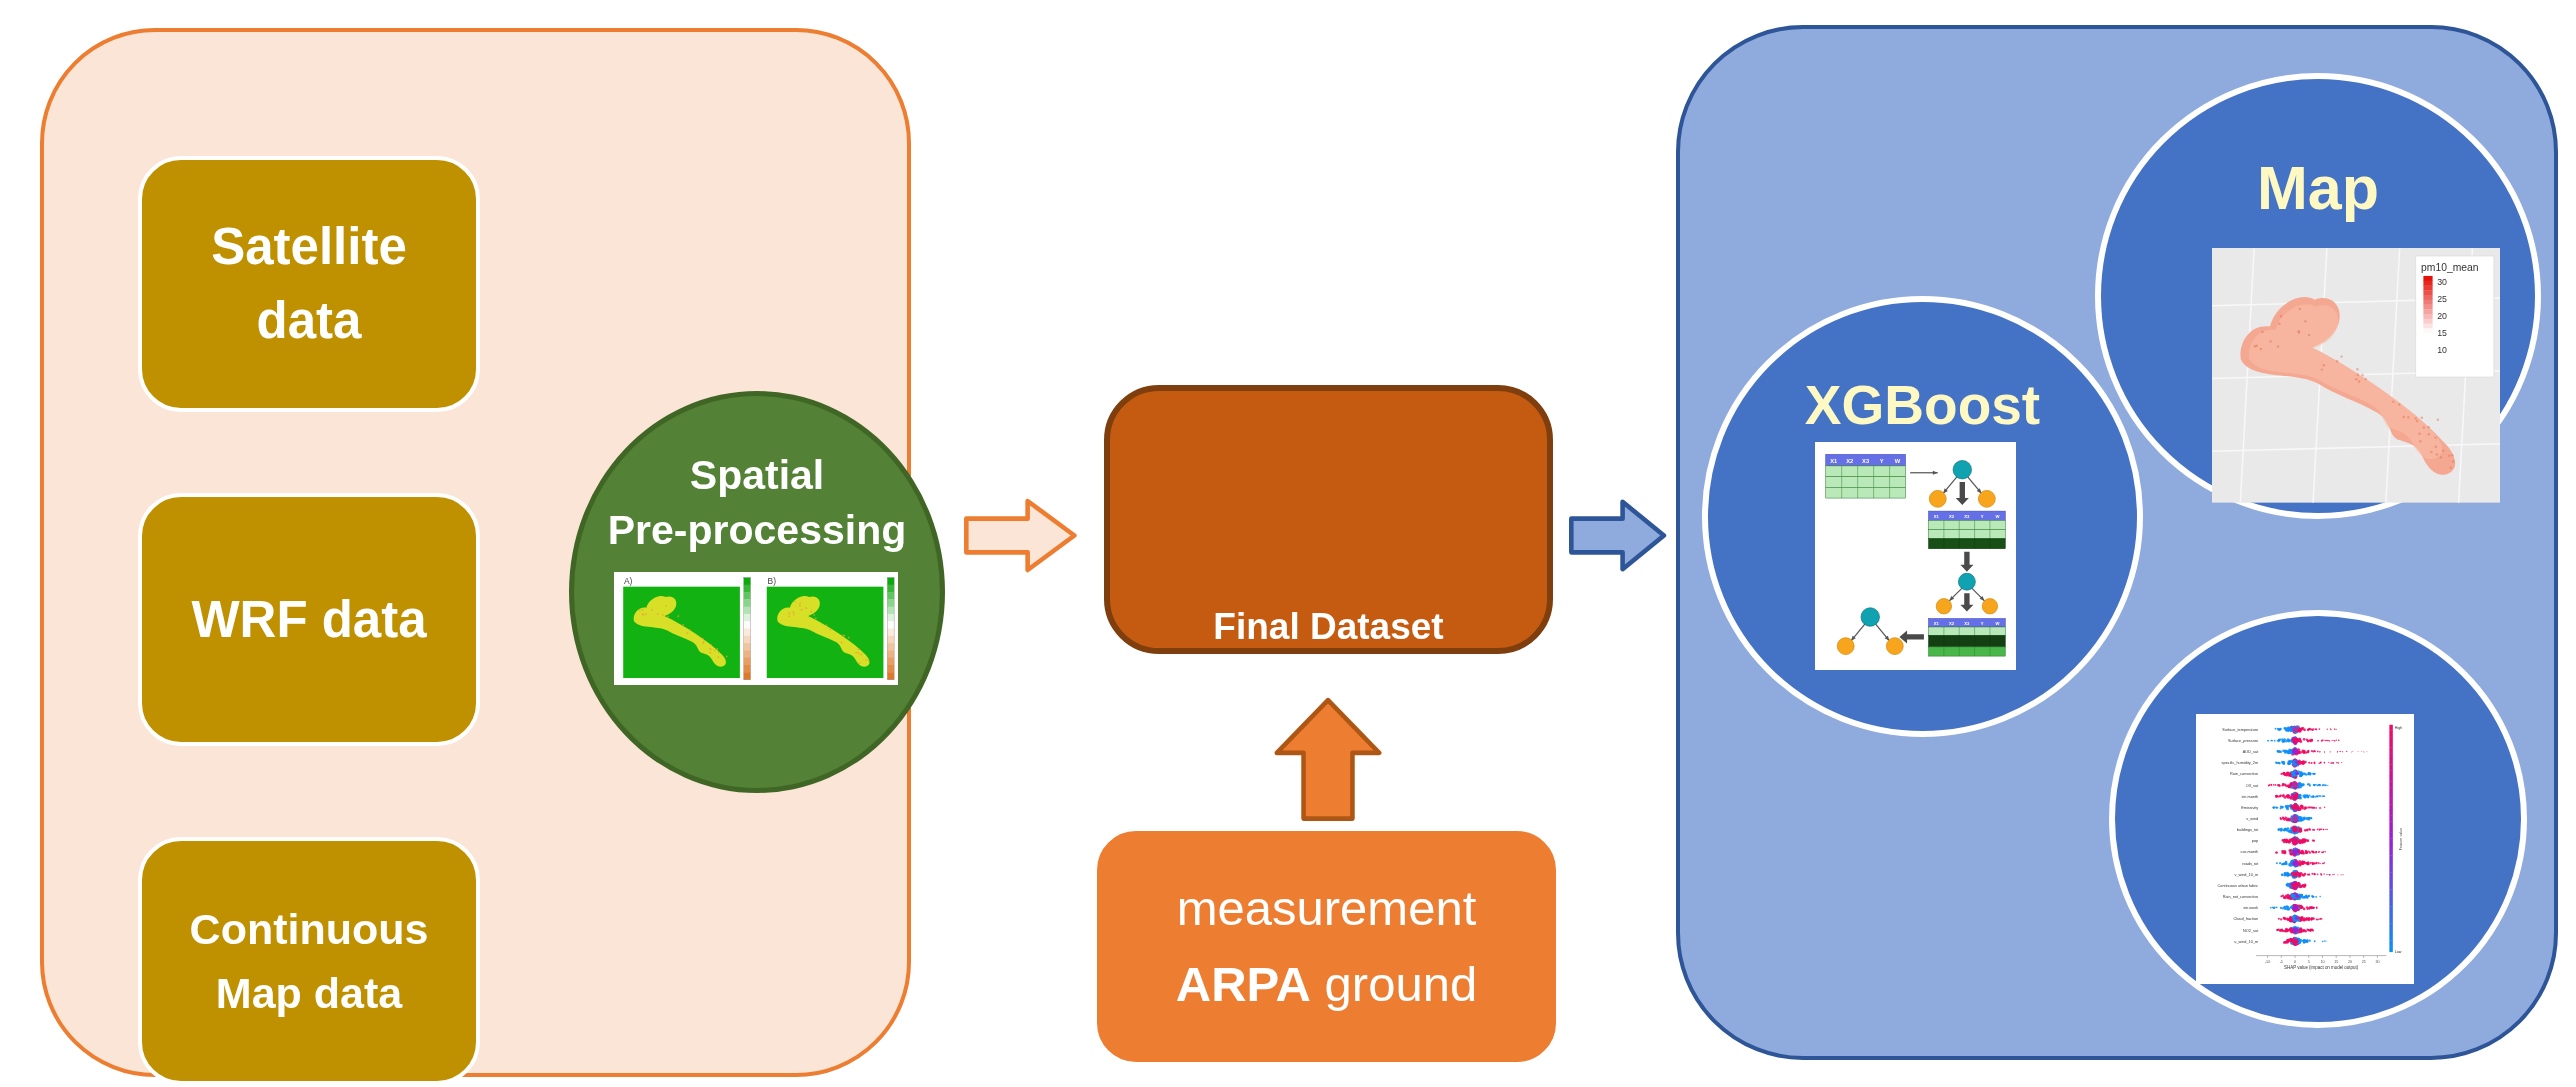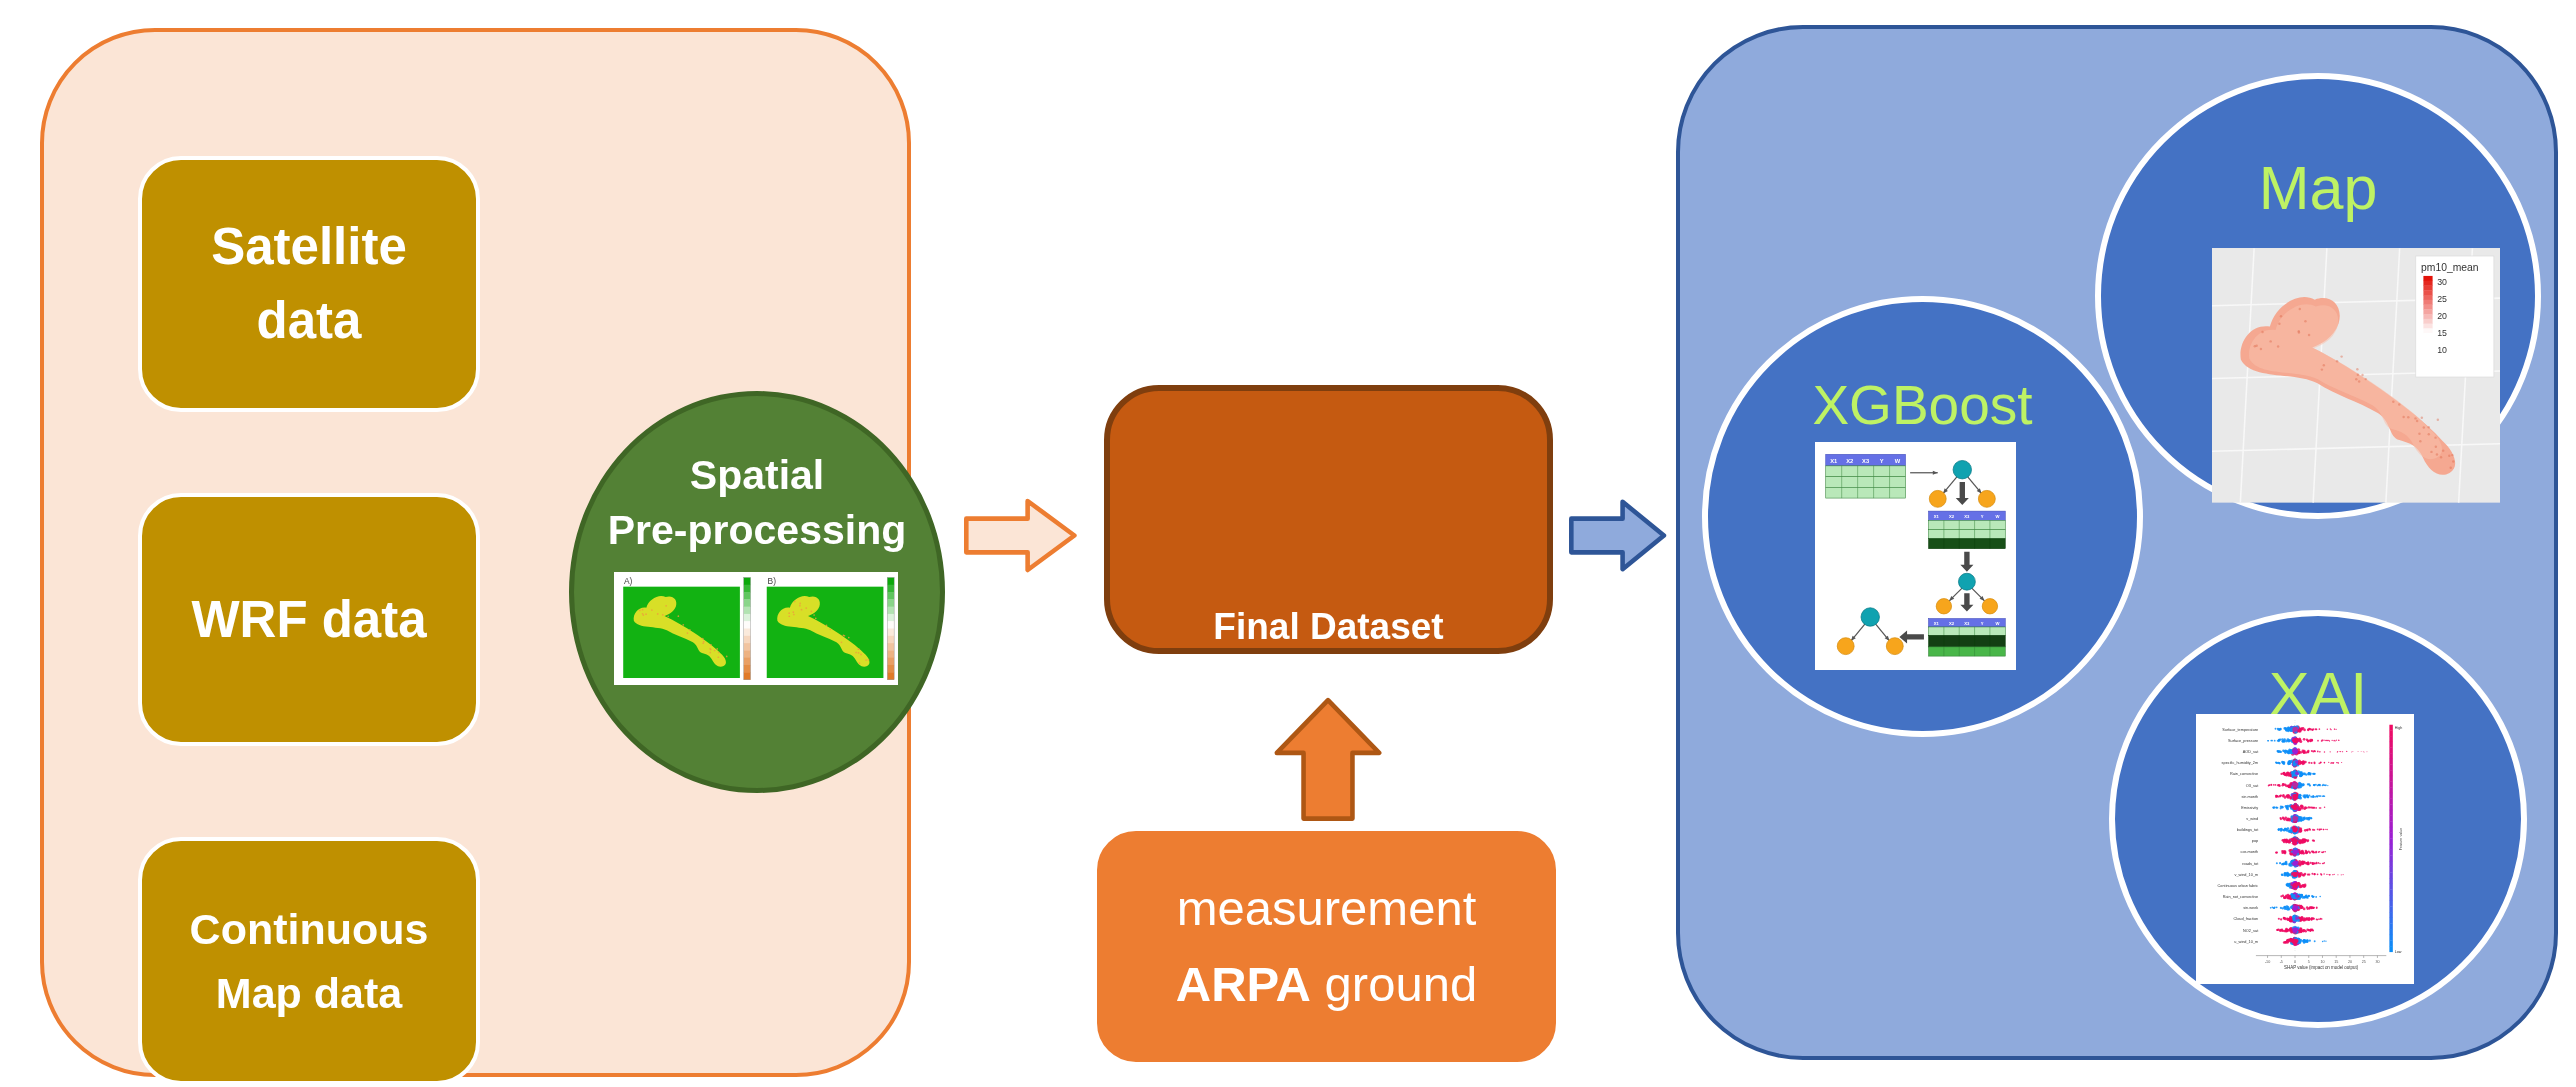--- a/index.html
+++ b/index.html
@@ -27,21 +27,21 @@
             color:#ffffff;font-size:49px;line-height:1.55;font-weight:normal;}
   .arpa-box .b{font-weight:bold;}
   .arpa-box span{white-space:pre;}
 
   
   .right-panel{left:1676px;top:24.5px;width:882px;height:1035px;background:#8FAADC;border:4.6px solid #2E5597;border-radius:127px;}
   .blue-circle{position:absolute;background:#4472C4;border:6.1px solid #ffffff;border-radius:50%;}
   .circ-xgb{left:22px;top:267px;width:429px;height:429px;}
   .circ-map{left:415px;top:44px;width:434px;height:434px;}
   .circ-xai{left:429px;top:581px;width:406px;height:406px;}
-  .circle-title{position:absolute;left:0;width:100%;text-align:center;color:#bef264;font-weight:normal;}
+  .circle-title{position:absolute;left:0;width:100%;text-align:center;color:#fef9c3;font-weight:bold;}
   .t-xgb{top:71px;font-size:55px;}
   .t-map{top:74px;font-size:61px;}
   .t-xai{top:43px;font-size:61px;}
   .xgb-panel{position:absolute;left:107px;top:140px;width:201px;height:228px;background:#ffffff;}
   .map-panel{position:absolute;left:87px;top:169px;width:288px;height:210px;background:#e9e9e9;margin-left:24px;}
   .xai-panel{position:absolute;left:81px;top:98px;width:218px;height:270px;background:#ffffff;}
 
   svg{display:block;}
   svg text{font-family:"Liberation Sans",sans-serif;}
 </style>
@@ -366,21 +366,20 @@
             <rect x="276" y="141.77777777777777" width="12" height="6.722222222222222" fill="#ffffff"></rect>
             <text x="294" y="48" font-size="11.5" fill="#333" text-anchor="start" font-weight="normal">30</text>
             <text x="294" y="70" font-size="11.5" fill="#333" text-anchor="start" font-weight="normal">25</text>
             <text x="294" y="92" font-size="11.5" fill="#333" text-anchor="start" font-weight="normal">20</text>
             <text x="294" y="114" font-size="11.5" fill="#333" text-anchor="start" font-weight="normal">15</text>
             <text x="294" y="136" font-size="11.5" fill="#333" text-anchor="start" font-weight="normal">10</text>
           </svg>
         </div>
     </div>
     <div class="blue-circle circ-xai">
-      <div class="circle-title t-xai">XAI</div>
       <div class="xai-panel" id="shap-plot">
           <svg viewBox="0 0 284 352" width="218" height="270">
             <line x1="128.97674418604652" y1="8" x2="128.97674418604652" y2="310" stroke="#bbb" stroke-width="0.5" stroke-dasharray="1,2"></line>
             <text x="81" y="21.8" font-size="5" fill="#333" text-anchor="end" font-weight="normal">Surface_temperature</text>
             <circle cx="137.78727181677462" cy="19.913027715032257" r="1.8869802748057796" fill="#ef0b63" opacity="0.85"></circle>
             <circle cx="131.8234584441342" cy="20.198076575045903" r="2.2460503157982483" fill="#9c1fd4" opacity="0.85"></circle>
             <circle cx="128.71613377296313" cy="23.313906416792854" r="2.4303510348651085" fill="#ef0b63" opacity="0.85"></circle>
             <circle cx="117.93311291372748" cy="20.818270147809148" r="1.7730380668146846" fill="#0d8ef8" opacity="0.85"></circle>
             <circle cx="121.67945796562063" cy="19.494644343645213" r="1.9701673989084498" fill="#0d8ef8" opacity="0.85"></circle>
             <circle cx="120.22541906201664" cy="21.824575549629746" r="1.8901412980294625" fill="#0d8ef8" opacity="0.85"></circle>

